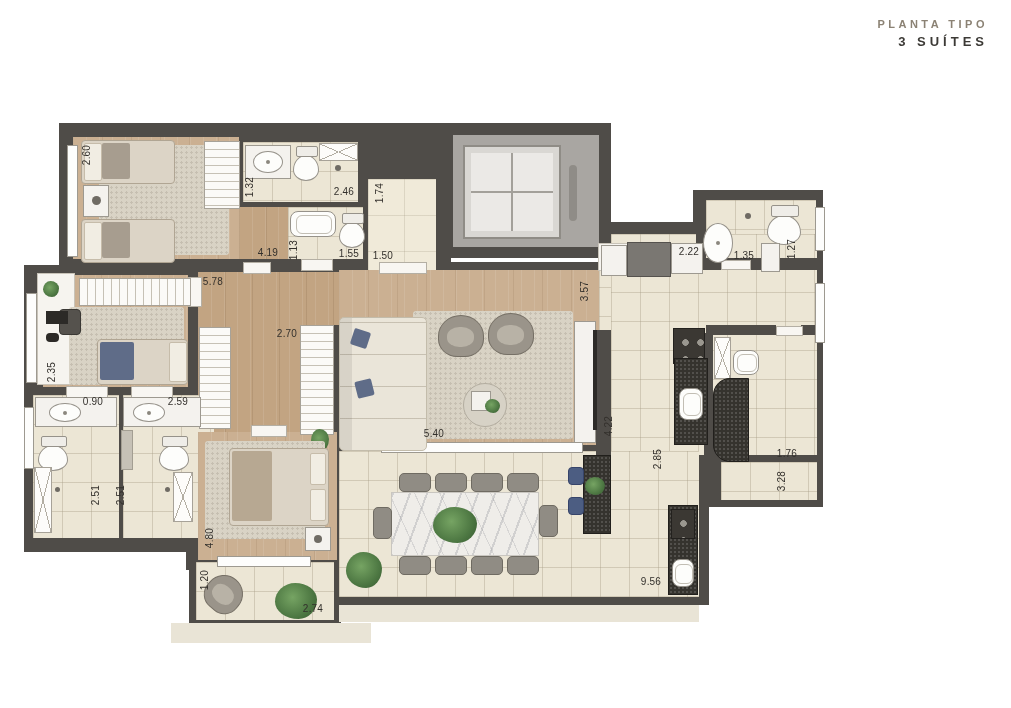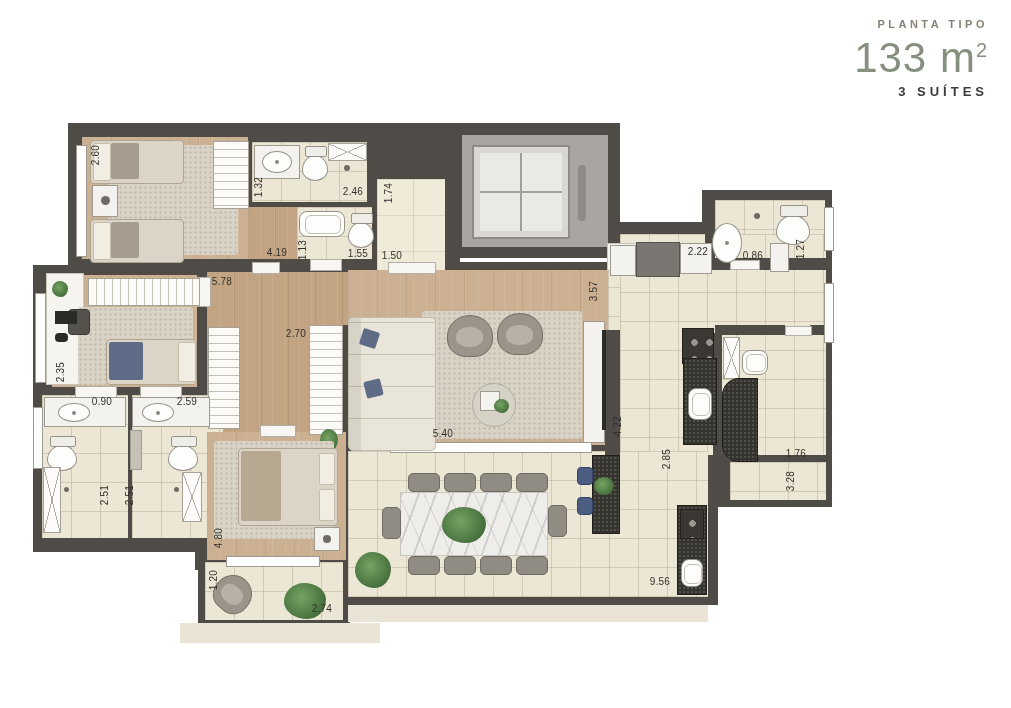--- a/index.html
+++ b/index.html
@@ -90,25 +90,24 @@
   .kicker{font-size:11px;letter-spacing:3.5px;color:#8b8274;font-weight:bold}
   .area{font-size:42px;font-weight:300;color:#87907e;letter-spacing:1px;margin-top:6px;line-height:1.05}
   .area sup{font-size:20px;font-weight:300}
   .suites{font-size:13px;font-weight:bold;letter-spacing:4px;color:#3c3a36;margin-top:4px}
 </style>
 </head>
 <body>
 
 <div class="titleblock">
   <div class="kicker">PLANTA TIPO</div>
-  <div class="area"><span>133 m</span><sup>2</sup></div>
   <div class="suites">3 SUÍTES</div>
 </div>
 
-<div class="a" id="plan" style="left:30px;top:115px;width:802px;height:556px">
+<div class="a" id="plan" style="left:21px;top:115px;width:802px;height:556px">
 
   <div class="a slab" style="left:38px;top:8px;width:392px;height:152px"></div>
   <div class="a slab" style="left:418px;top:8px;width:172px;height:135px"></div>
   <div class="a slab" style="left:672px;top:75px;width:130px;height:88px"></div>
   <div class="a slab" style="left:590px;top:107px;width:212px;height:246px"></div>
   <div class="a slab" style="left:3px;top:150px;width:322px;height:287px"></div>
   <div class="a slab" style="left:165px;top:310px;width:155px;height:145px"></div>
   <div class="a slab" style="left:310px;top:147px;width:268px;height:206px"></div>
   <div class="a slab" style="left:310px;top:325px;width:378px;height:165px"></div>
   <div class="a slab" style="left:695px;top:322px;width:107px;height:70px"></div>
@@ -283,21 +282,21 @@
   <div class="a label v" style="left:65px;top:40px">2.60</div>
   <div class="a label v" style="left:228px;top:72px">1.32</div>
   <div class="a label" style="left:323px;top:76px">2.46</div>
   <div class="a label v" style="left:358px;top:78px">1.74</div>
   <div class="a label v" style="left:272px;top:135px">1.13</div>
   <div class="a label" style="left:328px;top:138px">1.55</div>
   <div class="a label" style="left:362px;top:140px">1.50</div>
   <div class="a label" style="left:247px;top:137px">4.19</div>
   <div class="a label" style="left:192px;top:166px">5.78</div>
   <div class="a label" style="left:668px;top:136px">2.22</div>
-  <div class="a label" style="left:723px;top:140px">0.86</div>
+  <div class="a label" style="left:723px;top:140px">1.35</div>
   <div class="a label v" style="left:770px;top:134px">1.27</div>
   <div class="a label v" style="left:563px;top:176px">3.57</div>
   <div class="a label v" style="left:30px;top:257px">2.35</div>
   <div class="a label" style="left:72px;top:286px">0.90</div>
   <div class="a label" style="left:157px;top:286px">2.59</div>
   <div class="a label" style="left:266px;top:218px">2.70</div>
   <div class="a label" style="left:413px;top:318px">5.40</div>
   <div class="a label v" style="left:587px;top:311px">4.22</div>
   <div class="a label v" style="left:636px;top:344px">2.85</div>
   <div class="a label" style="left:766px;top:338px">1.76</div>

